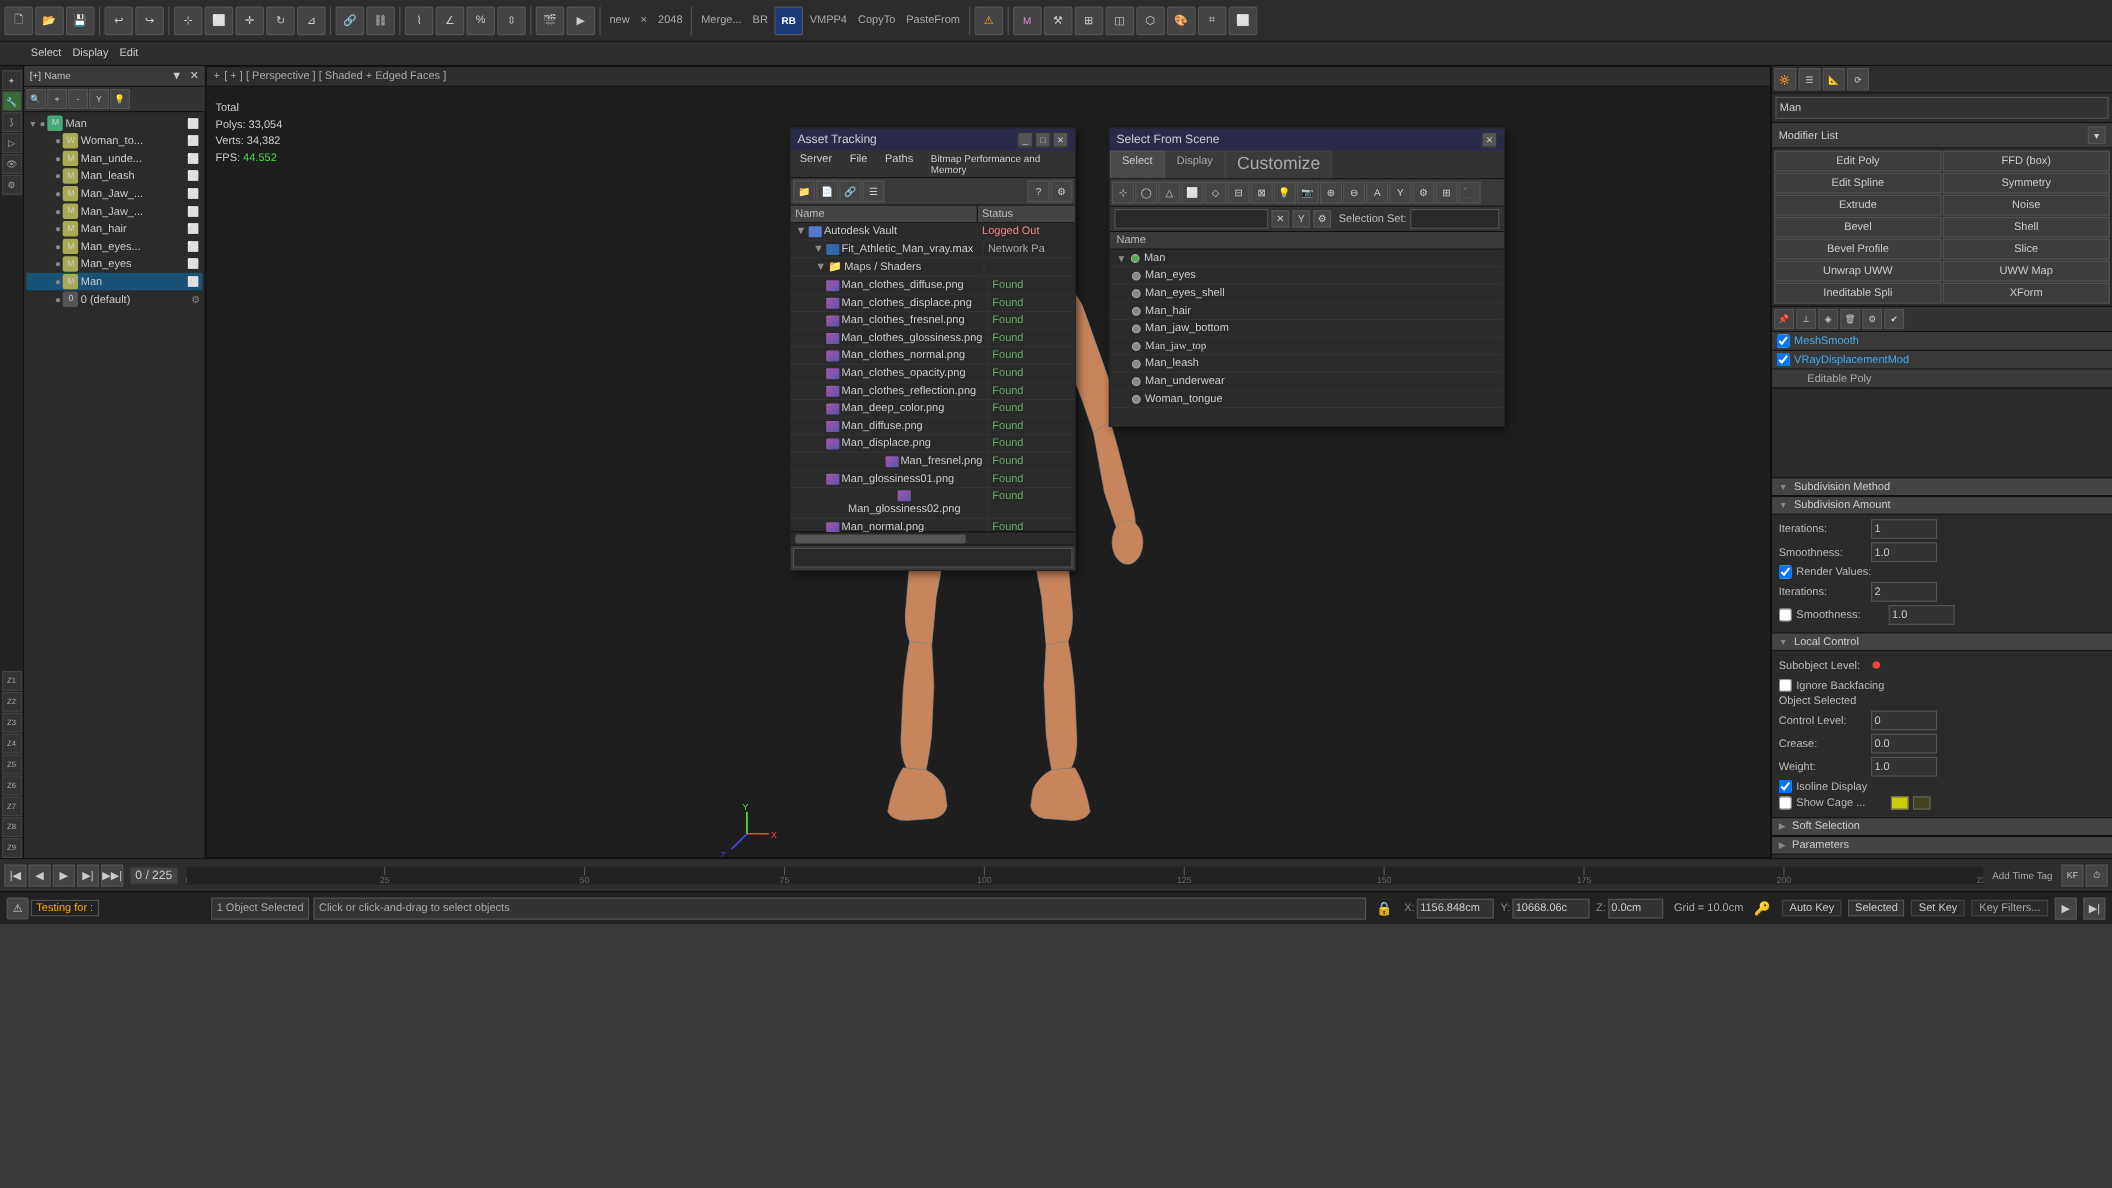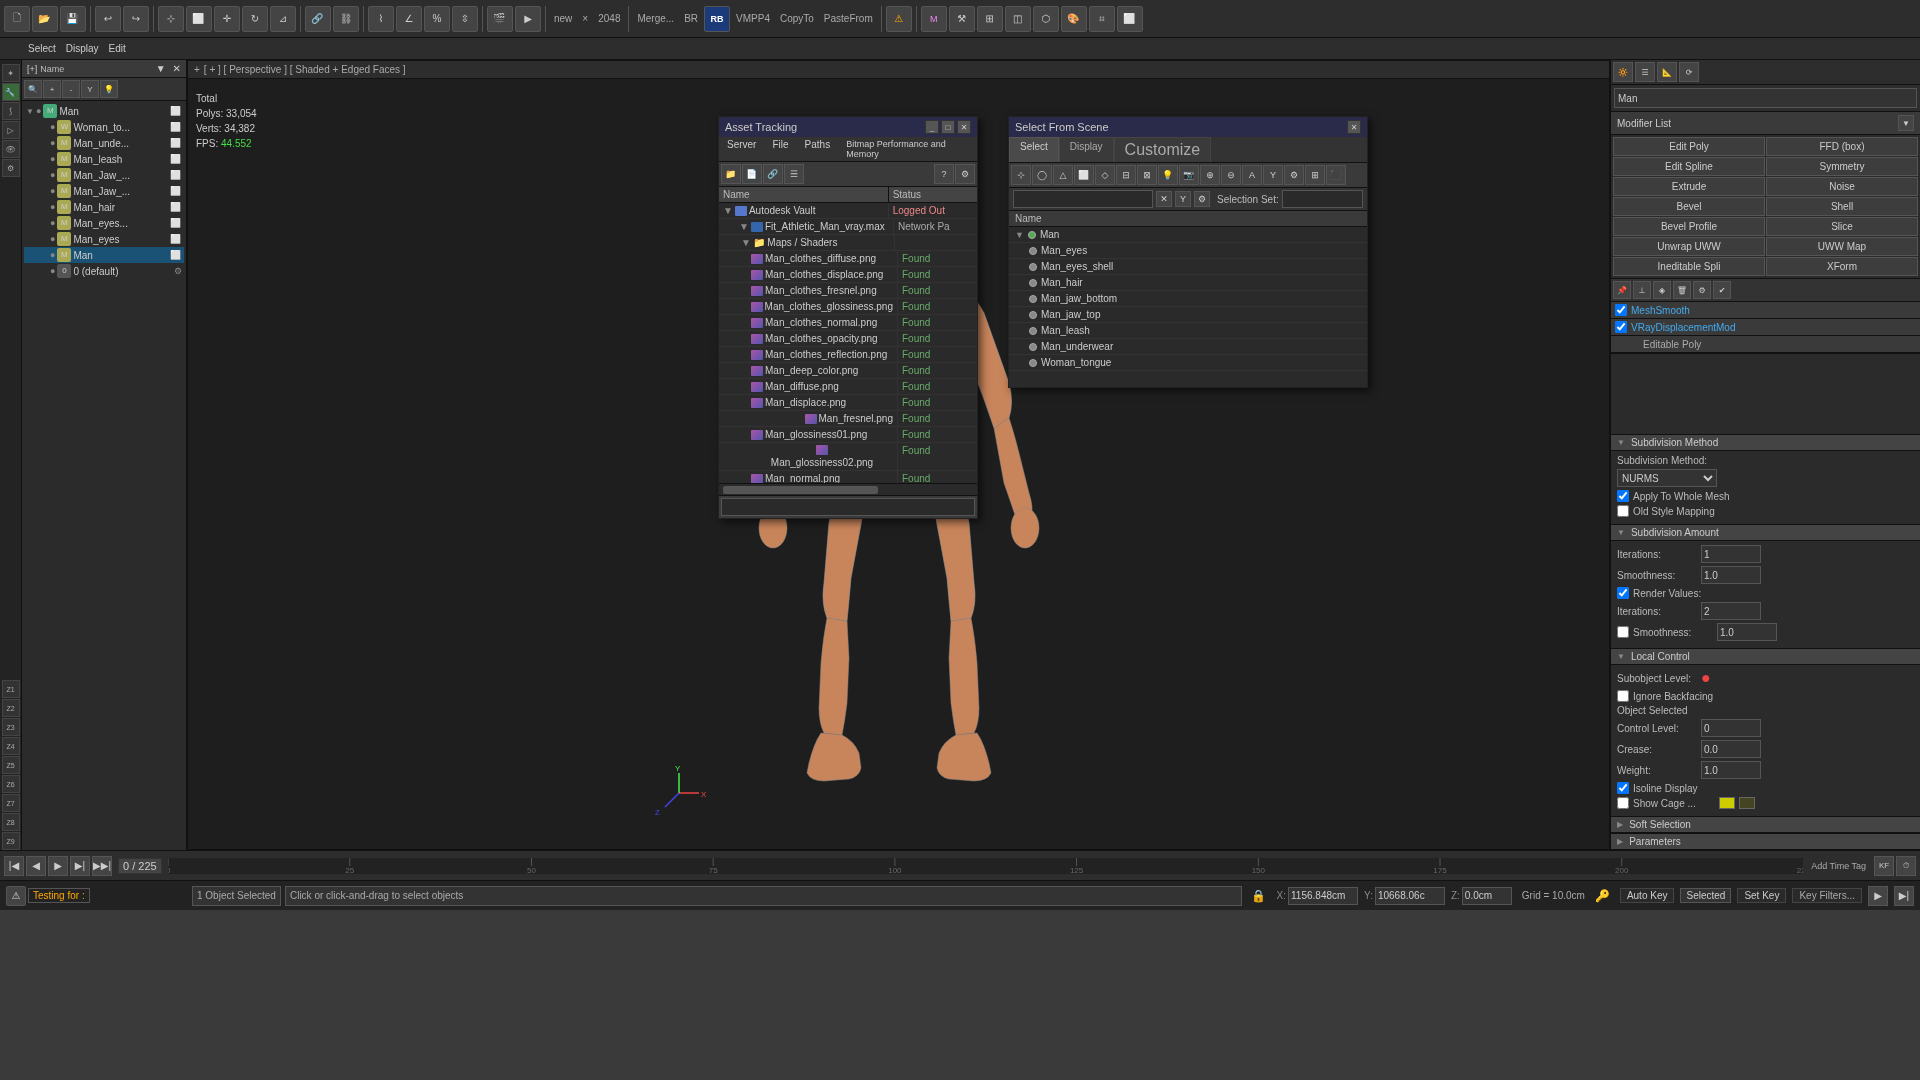--- a/index.html
+++ b/index.html
@@ -1058,21 +1058,21 @@
           <span>Man_eyes_shell</span>
         </div>
         <div class="scene-list-item" style="padding-left:20px;">
           <span class="scene-dot" style="background:#888;"></span>
           <span>Man_hair</span>
         </div>
         <div class="scene-list-item" style="padding-left:20px;">
           <span class="scene-dot" style="background:#888;"></span>
           <span>Man_jaw_bottom</span>
         </div>
-        <div class="scene-list-item" style="padding-left:20px;">
+        <div class="scene-list-item" style="padding-left:20px;font-family:Liberation Serif, serif;">
           <span class="scene-dot" style="background:#888;"></span>
           <span>Man_jaw_top</span>
         </div>
         <div class="scene-list-item" style="padding-left:20px;">
           <span class="scene-dot" style="background:#888;"></span>
           <span>Man_leash</span>
         </div>
         <div class="scene-list-item" style="padding-left:20px;">
           <span class="scene-dot" style="background:#888;"></span>
           <span>Man_underwear</span>
@@ -1145,38 +1145,20 @@
         <span style="color:#aaa;">Editable Poly</span>
       </div>
     </div>
 
     <div style="height:80px; background:#2b2b2b;"></div>
 
     <div class="modifier-section">
       <div class="modifier-section-header">
         <span class="section-collapse">▼</span>
         <span>Subdivision Method</span>
-      </div>
-      <div class="modifier-section-content">
-        <div class="prop-row">
-          <span class="prop-label">Subdivision Method:</span>
-        </div>
-        <div class="prop-row">
-          <select class="prop-select">
-            <option>NURMS</option>
-          </select>
-        </div>
-        <div class="prop-row">
-          <input type="checkbox" checked="" class="prop-checkbox" style="">
-          <span class="prop-label">Apply To Whole Mesh</span>
-        </div>
-        <div class="prop-row">
-          <input type="checkbox" class="prop-checkbox" style="">
-          <span class="prop-label">Old Style Mapping</span>
-        </div>
       </div>
     </div>
 
     <div class="modifier-section">
       <div class="modifier-section-header">
         <span class="section-collapse">▼</span>
         <span>Subdivision Amount</span>
       </div>
       <div class="modifier-section-content">
         <div class="prop-row">

